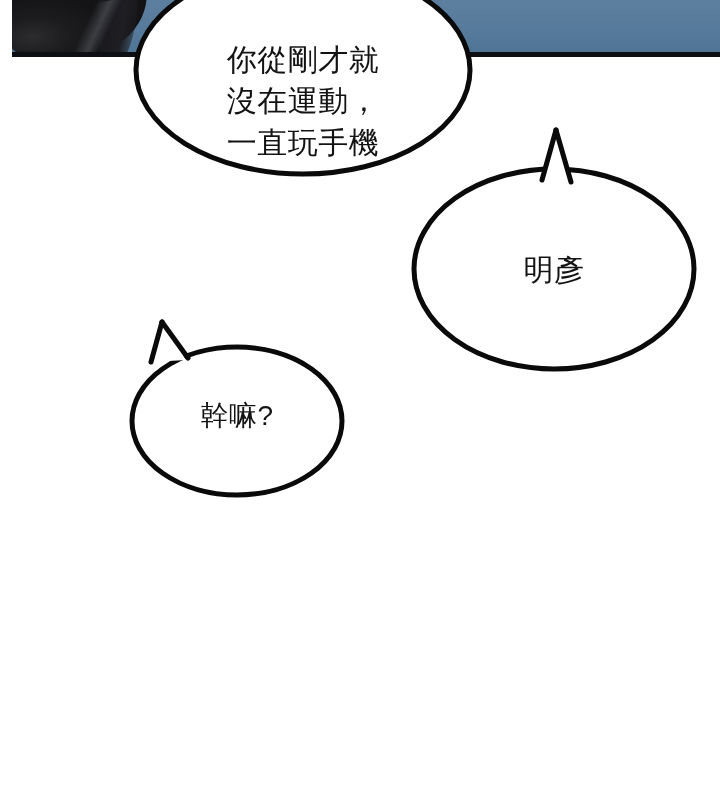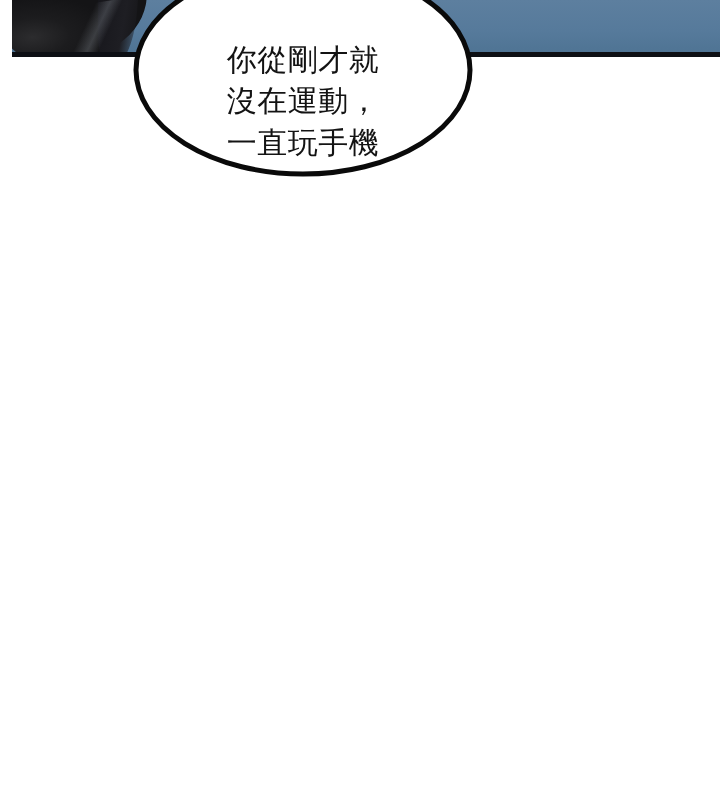--- a/index.html
+++ b/index.html
@@ -136,16 +136,34 @@
       <ellipse cx="173" cy="104" rx="167" ry="104" fill="#ffffff" stroke="#0a0a0a" stroke-width="5"></ellipse>
       <path d="M 20 28 L 12 -40 L 56 -6 Z" fill="#ffffff" stroke="none"></path>
       <path d="M 22 26 L 12 -40" fill="none" stroke="#0a0a0a" stroke-width="5" stroke-linecap="round"></path>
       <path d="M 12 -40 L 58 -4" fill="none" stroke="#0a0a0a" stroke-width="5" stroke-linecap="round"></path>
     </svg>
     <div class="bubble-text">你從剛才就
 沒在運動，
 一直玩手機</div>
   </div>
 
+  <div class="bubble" id="bubble-2">
+    <svg width="292" height="250" viewBox="0 0 292 250">
+      <ellipse cx="146" cy="145" rx="140" ry="100" fill="#ffffff" stroke="#0a0a0a" stroke-width="5"></ellipse>
+      <path d="M 132 56 L 148 6 L 162 60 Z" fill="#ffffff" stroke="none"></path>
+      <path d="M 134 56 L 148 6" fill="none" stroke="#0a0a0a" stroke-width="5" stroke-linecap="round"></path>
+      <path d="M 148 6 L 163 58" fill="none" stroke="#0a0a0a" stroke-width="5" stroke-linecap="round"></path>
+    </svg>
+    <div class="bubble-text">明彥</div>
+  </div>
 
+  <div class="bubble" id="bubble-3">
+    <svg width="226" height="184" viewBox="0 0 226 184">
+      <ellipse cx="113" cy="107" rx="105" ry="74" fill="#ffffff" stroke="#0a0a0a" stroke-width="5"></ellipse>
+      <path d="M 26 48 L 38 8 L 62 46 Z" fill="#ffffff" stroke="none"></path>
+      <path d="M 27 48 L 38 8" fill="none" stroke="#0a0a0a" stroke-width="5" stroke-linecap="round"></path>
+      <path d="M 38 8 L 64 44" fill="none" stroke="#0a0a0a" stroke-width="5" stroke-linecap="round"></path>
+    </svg>
+    <div class="bubble-text">幹嘛?</div>
+  </div>
 
 
 </div>
 
 </body></html>

